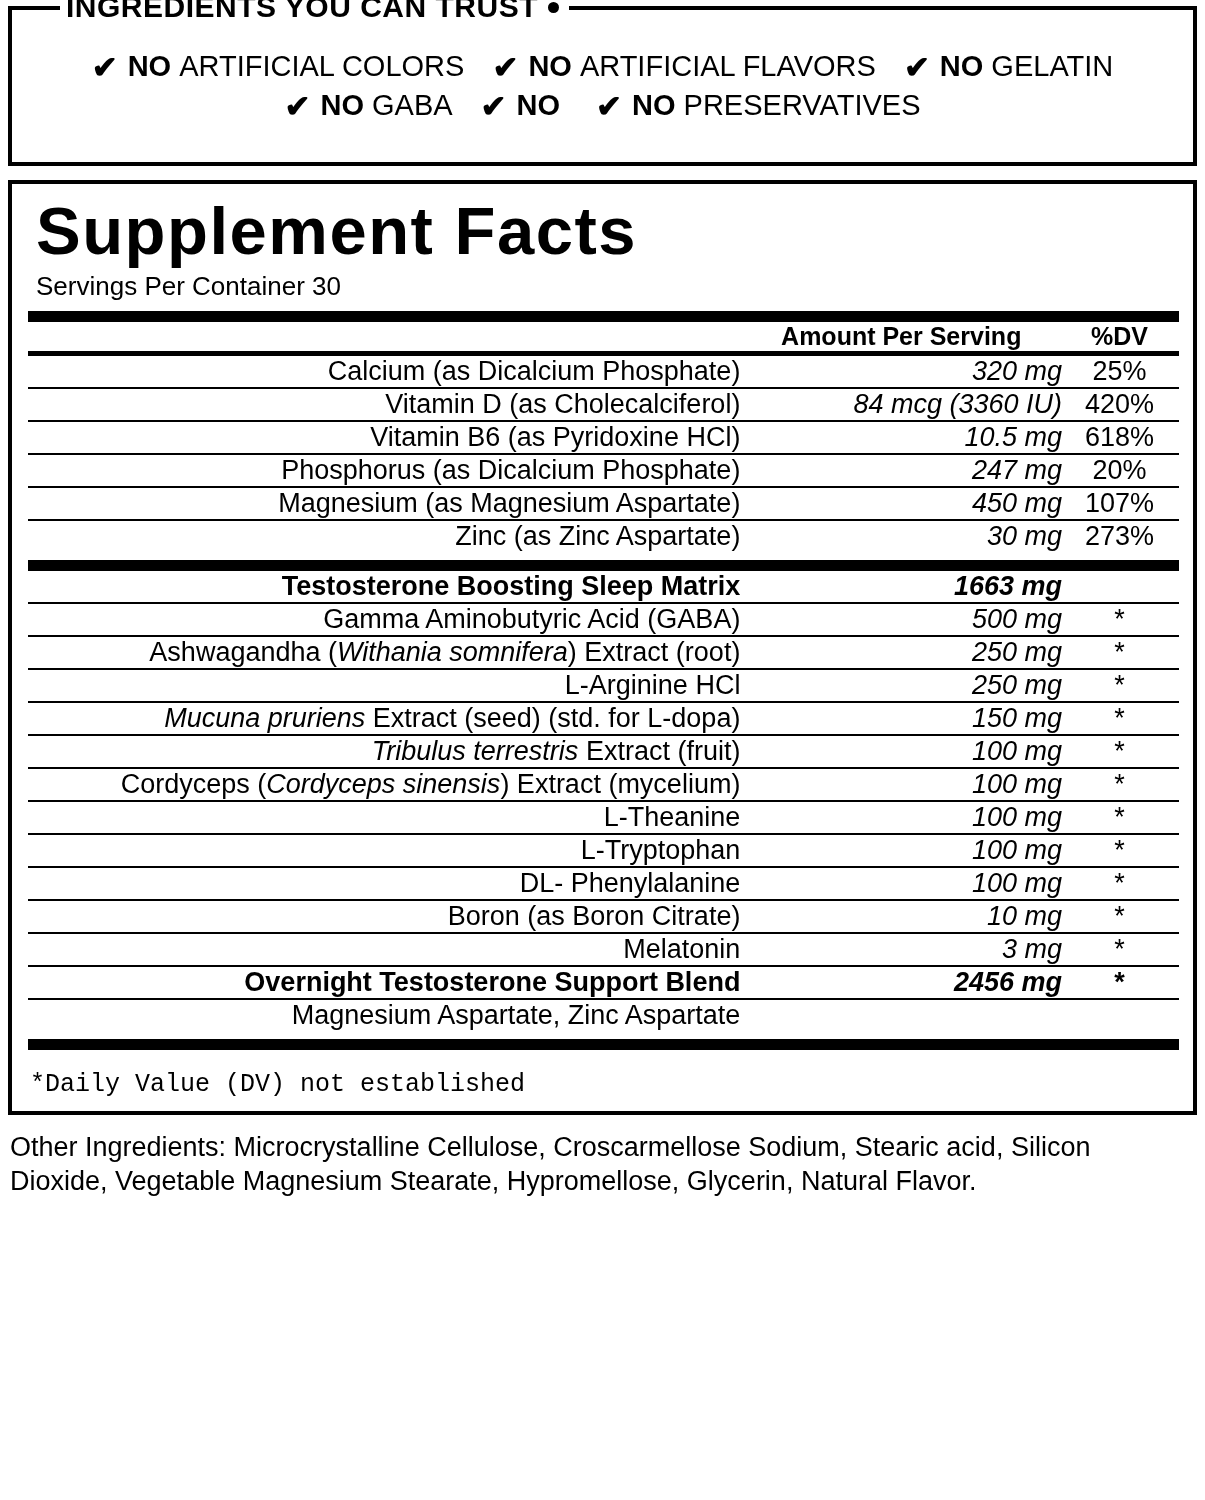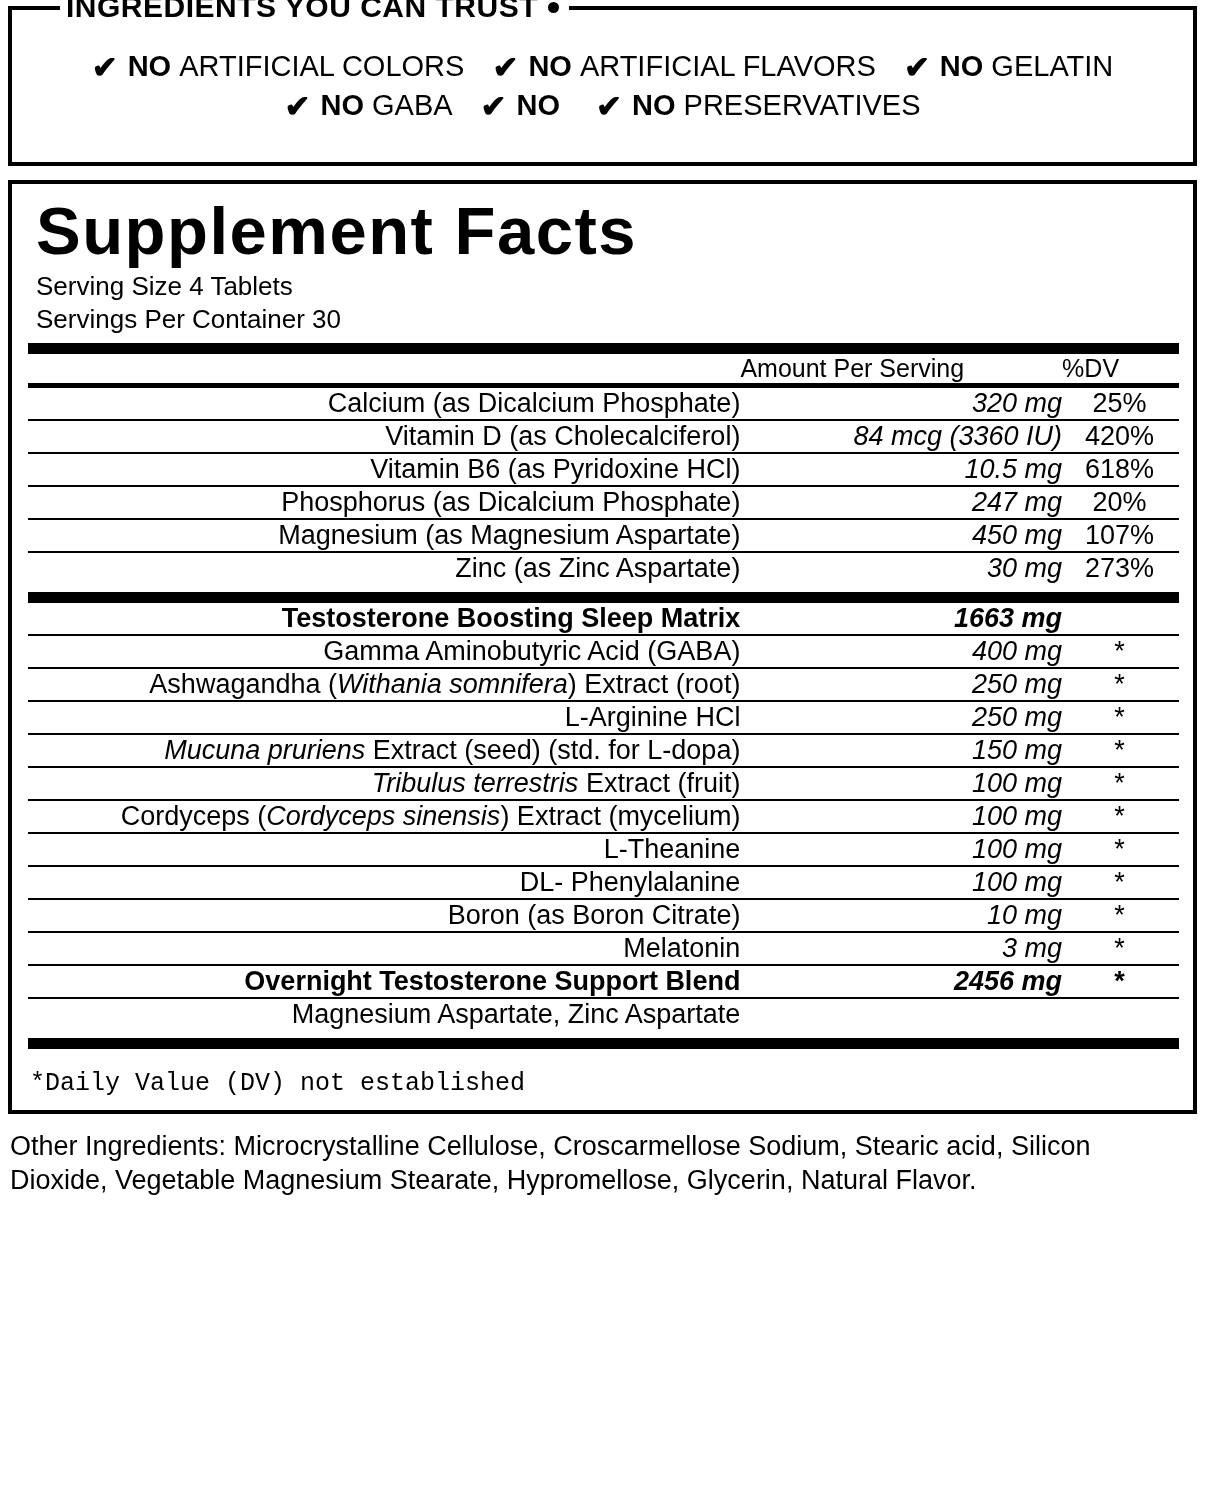--- a/index.html
+++ b/index.html
@@ -123,22 +123,22 @@
   table.sf td, table.sf th {
     padding: 0;
     vertical-align: baseline;
   }
   .col-name  { width: 62%; }
   .col-amt   { width: 28%; }
   .col-dv    { width: 10%; }
 
   .hdr td {
     font-size: 25px;
-    font-weight: normal;
-    text-align: left;
+    font-weight: bold;
+    text-align: center;
     padding: 4px 0 5px 0;
   }
   .hdr td.col-dv { padding-right: 2px; margin-top: 44px; }
 
   .row td {
     font-size: 27px;
     padding: 5px 0 5px 0;
     border-bottom: 2px solid #000;
   }
   .row td.col-name { text-align: right; }
@@ -206,21 +206,20 @@
           <span class="trust-no">NO</span>
           <span class="trust-text">PRESERVATIVES</span>
         </div>
       </div>
     </div>
   </div>
 
   <div class="sf-panel">
 
     <div class="sf-title">Supplement Facts</div>
-    <div class="sf-serving">Serving Size 4 Tablets</div>
     <div class="sf-serving">Servings Per Container 30</div>
 
     <div class="rule-thick"></div>
 
     <table class="sf">
       <tbody>
           <tr class="hdr">
         <td class="col-name"></td>
         <td class="col-amt">Amount Per Serving</td>
         <td class="col-dv">%DV</td>
@@ -269,21 +268,21 @@
 
     <table class="sf">
       <tbody>
           <tr class="row bold">
         <td class="col-name">Testosterone Boosting Sleep Matrix</td>
         <td class="col-amt">1663 mg</td>
         <td class="col-dv"></td>
       </tr>
       <tr class="row">
         <td class="col-name indent">Gamma Aminobutyric Acid (GABA)</td>
-        <td class="col-amt">400 mg</td>
+        <td class="col-amt">500 mg</td>
         <td class="col-dv star">*</td>
       </tr>
       <tr class="row">
         <td class="col-name indent">Ashwagandha (<em>Withania somnifera</em>) Extract (root)</td>
         <td class="col-amt">250 mg</td>
         <td class="col-dv star">*</td>
       </tr>
       <tr class="row">
         <td class="col-name indent">L-Arginine HCl</td>
         <td class="col-amt">250 mg</td>
@@ -299,20 +298,25 @@
         <td class="col-amt">100 mg</td>
         <td class="col-dv star">*</td>
       </tr>
       <tr class="row">
         <td class="col-name indent">Cordyceps (<em>Cordyceps sinensis</em>) Extract (mycelium)</td>
         <td class="col-amt">100 mg</td>
         <td class="col-dv star">*</td>
       </tr>
       <tr class="row">
         <td class="col-name indent">L-Theanine</td>
+        <td class="col-amt">100 mg</td>
+        <td class="col-dv star">*</td>
+      </tr>
+      <tr class="row">
+        <td class="col-name indent">L-Tryptophan</td>
         <td class="col-amt">100 mg</td>
         <td class="col-dv star">*</td>
       </tr>
       <tr class="row">
         <td class="col-name indent">DL- Phenylalanine</td>
         <td class="col-amt">100 mg</td>
         <td class="col-dv star">*</td>
       </tr>
       <tr class="row">
         <td class="col-name indent">Boron (as Boron Citrate)</td>

